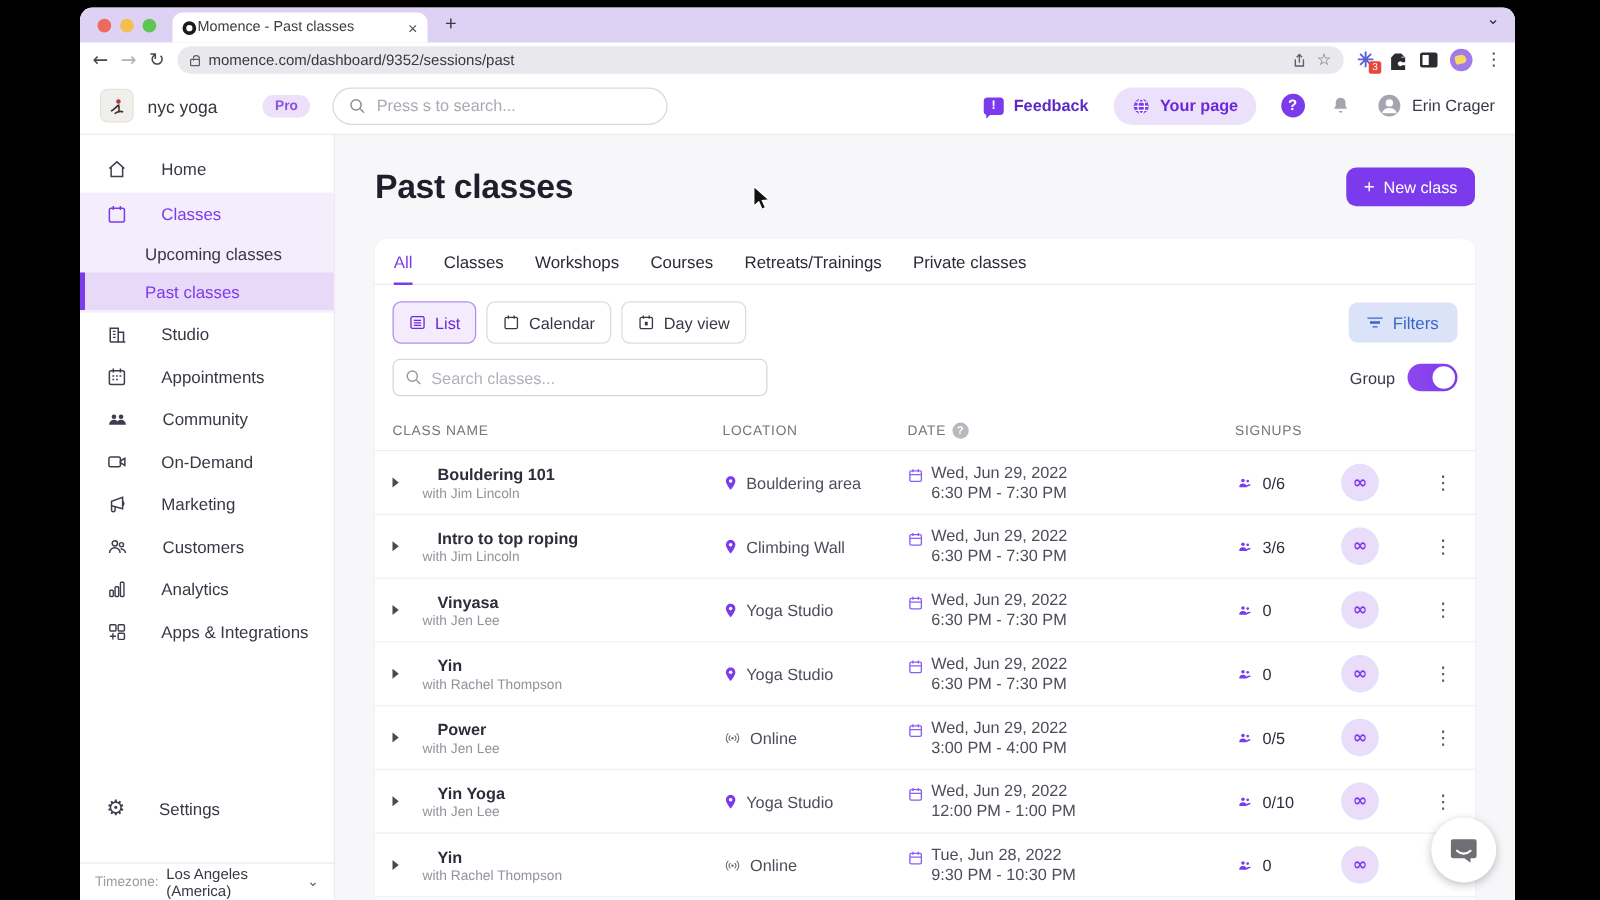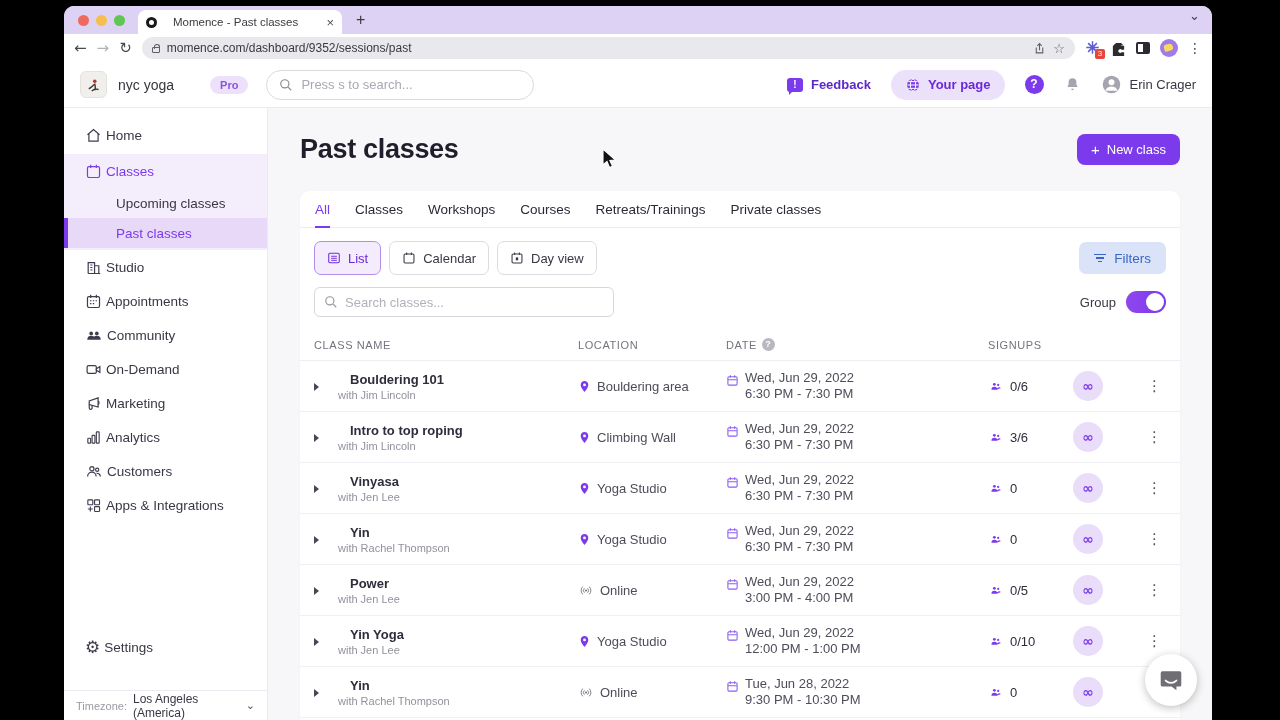--- a/index.html
+++ b/index.html
@@ -8,21 +8,21 @@
 
   
   .bwindow { position:absolute; left:64px; top:6px; width:1148px; height:714px;
              border-radius:10px 10px 0 0; overflow:hidden; background:#fff; }
 
   .tabstrip { height:28px; background:#ddd2f4; display:flex; align-items:center; position:relative; }
   .lights { display:flex; gap:7px; margin-left:14px; }
   .light { width:11px; height:11px; border-radius:50%; }
   .light.r{background:#ed6a5e}.light.y{background:#f5bf4f}.light.g{background:#61c554}
   .btab { position:absolute; left:74px; top:4px; width:204px; height:24px; background:#fff;
-          border-radius:8px 8px 0 0; display:flex; align-items:center; padding:0 8px; gap:16px; }
+          border-radius:8px 8px 0 0; display:flex; align-items:center; padding:0 8px; gap:1px; }
   .favicon { width:11px; height:11px; border:3px solid #1a1a1a; border-radius:50%; flex:none; }
   .btab-title { font-size:11.5px; color:#3c3a40; white-space:nowrap; overflow:hidden; flex:1; }
   .tab-close { font-size:13px; color:#55535a; cursor:default; }
   .newtab { position:absolute; left:292px; top:5px; font-size:16px; color:#3c3a40; }
   .strip-chev { position:absolute; right:12px; top:2px; font-size:13px; color:#3c3a40; font-family:"DejaVu Sans",sans-serif; }
 
   .toolbar { height:28px; background:#fff; display:flex; align-items:center; padding:0 10px; gap:10px; }
   .navbtn { font-size:15px; color:#4a484f; line-height:1; font-family:"DejaVu Sans",sans-serif; }
   .navbtn.disabled { color:#b3b1b8; }
   .urlpill { flex:1; height:22px; background:#e9e9ed; border-radius:11px; display:flex; align-items:center; padding:0 10px; gap:7px; }
@@ -52,21 +52,21 @@
   .feedback { display:flex; align-items:center; gap:8px; font-size:13px; font-weight:bold; color:#5d28c8; }
   .fb-ic { width:16px; height:14px; background:#7c3aed; border-radius:3px; color:#fff; font-size:10px; font-weight:bold; text-align:center; line-height:14px; position:relative; }
   .fb-ic:after { content:""; position:absolute; left:2px; bottom:-3px; border:3px solid transparent; border-top-color:#7c3aed; border-left-color:#7c3aed; }
   .yourpage { display:flex; align-items:center; gap:7px; background:#ebe1fa; border-radius:16px; height:30px; padding:0 14px; font-size:13px; font-weight:bold; color:#6d28d9; }
   .help-c { width:19px; height:19px; border-radius:50%; background:#7c3aed; color:#fff; font-size:12px; font-weight:bold; text-align:center; line-height:19px; }
   .username { display:flex; align-items:center; gap:8px; font-size:13px; color:#3a3744; }
 
   
   .appbody { display:flex; height:612px; }
   .sidebar { width:204px; background:#fff; border-right:1px solid #eceaf0; display:flex; flex-direction:column; padding-top:10px; flex:none; }
-  .sitem { height:34px; display:flex; align-items:center; gap:4px; padding-left:21px; font-size:13.5px; color:#3a3744; cursor:default; }
+  .sitem { height:34px; display:flex; align-items:center; gap:27px; padding-left:21px; font-size:13.5px; color:#3a3744; cursor:default; }
   .sitem svg { flex:none; }
   .sgroup { background:#f4edfc; padding-bottom:2px; margin-top:2px; }
   .sgroup .sitem.head { color:#7c3aed; }
   .subitem { height:30px; display:flex; align-items:center; padding-left:52px; font-size:13.5px; color:#3a3744; position:relative; }
   .subitem.active { background:#e8d9f8; color:#7c3aed; }
   .subitem.active:before { content:""; position:absolute; left:0; top:0; bottom:0; width:4px; background:#7c3aed; }
   .sspacer { flex:1; }
   .gear-g { font-size:17px; color:#3f3d4d; font-family:"DejaVu Sans",sans-serif; line-height:1; }
   .tzbar { border-top:1px solid #eceaf0; height:30px; margin-top:26px; display:flex; align-items:center; padding:0 12px; gap:6px; }
   .tzlabel { font-size:11px; color:#9b99a3; }
@@ -272,34 +272,34 @@
           <span>On-Demand</span>
         </div>
         <div class="sitem">
           <svg width="17" height="17" viewBox="0 0 24 24">
               <path d="M18.5 4v13L6 13.5V8.5L18.5 4z" fill="none" stroke="#3f3d4d" stroke-width="1.7"></path>
               <path d="M6 13.5V18a2 2 0 0 0 4 .5V14.5M18.5 8.5a3 3 0 0 1 0 5" fill="none" stroke="#3f3d4d" stroke-width="1.7"></path>
             </svg>
           <span>Marketing</span>
         </div>
         <div class="sitem">
+          <svg width="18" height="17" viewBox="0 0 24 24">
+              <circle cx="9" cy="8" r="3" fill="none" stroke="#3f3d4d" stroke-width="1.7"></circle>
+              <circle cx="16.5" cy="9.5" r="2.3" fill="none" stroke="#3f3d4d" stroke-width="1.6"></circle>
+              <path d="M3 19a6 6 0 0 1 12 0M15.5 14.5a4.8 4.8 0 0 1 5.5 4.5" fill="none" stroke="#3f3d4d" stroke-width="1.7"></path>
+            </svg>
+          <span>Customers</span>
+        </div>
+        <div class="sitem">
           <svg width="17" height="17" viewBox="0 0 24 24">
               <rect x="4" y="13" width="4" height="7" rx="1" fill="none" stroke="#3f3d4d" stroke-width="1.6"></rect>
               <rect x="10" y="9" width="4" height="11" rx="1" fill="none" stroke="#3f3d4d" stroke-width="1.6"></rect>
               <rect x="16" y="4" width="4" height="16" rx="1" fill="none" stroke="#3f3d4d" stroke-width="1.6"></rect>
             </svg>
           <span>Analytics</span>
-        </div>
-        <div class="sitem">
-          <svg width="18" height="17" viewBox="0 0 24 24">
-              <circle cx="9" cy="8" r="3" fill="none" stroke="#3f3d4d" stroke-width="1.7"></circle>
-              <circle cx="16.5" cy="9.5" r="2.3" fill="none" stroke="#3f3d4d" stroke-width="1.6"></circle>
-              <path d="M3 19a6 6 0 0 1 12 0M15.5 14.5a4.8 4.8 0 0 1 5.5 4.5" fill="none" stroke="#3f3d4d" stroke-width="1.7"></path>
-            </svg>
-          <span>Customers</span>
         </div>
         <div class="sitem">
           <svg width="17" height="17" viewBox="0 0 24 24">
               <rect x="4" y="4" width="7" height="7" rx="1" fill="none" stroke="#3f3d4d" stroke-width="1.6"></rect>
               <rect x="13.5" y="4" width="7" height="7" rx="1" fill="none" stroke="#3f3d4d" stroke-width="1.6"></rect>
               <rect x="13.5" y="13.5" width="7" height="7" rx="1" fill="none" stroke="#3f3d4d" stroke-width="1.6"></rect>
               <path d="M7.5 13.5v7M4 17h7" stroke="#3f3d4d" stroke-width="1.6"></path>
             </svg>
           <span>Apps &amp; Integrations</span>
         </div>

